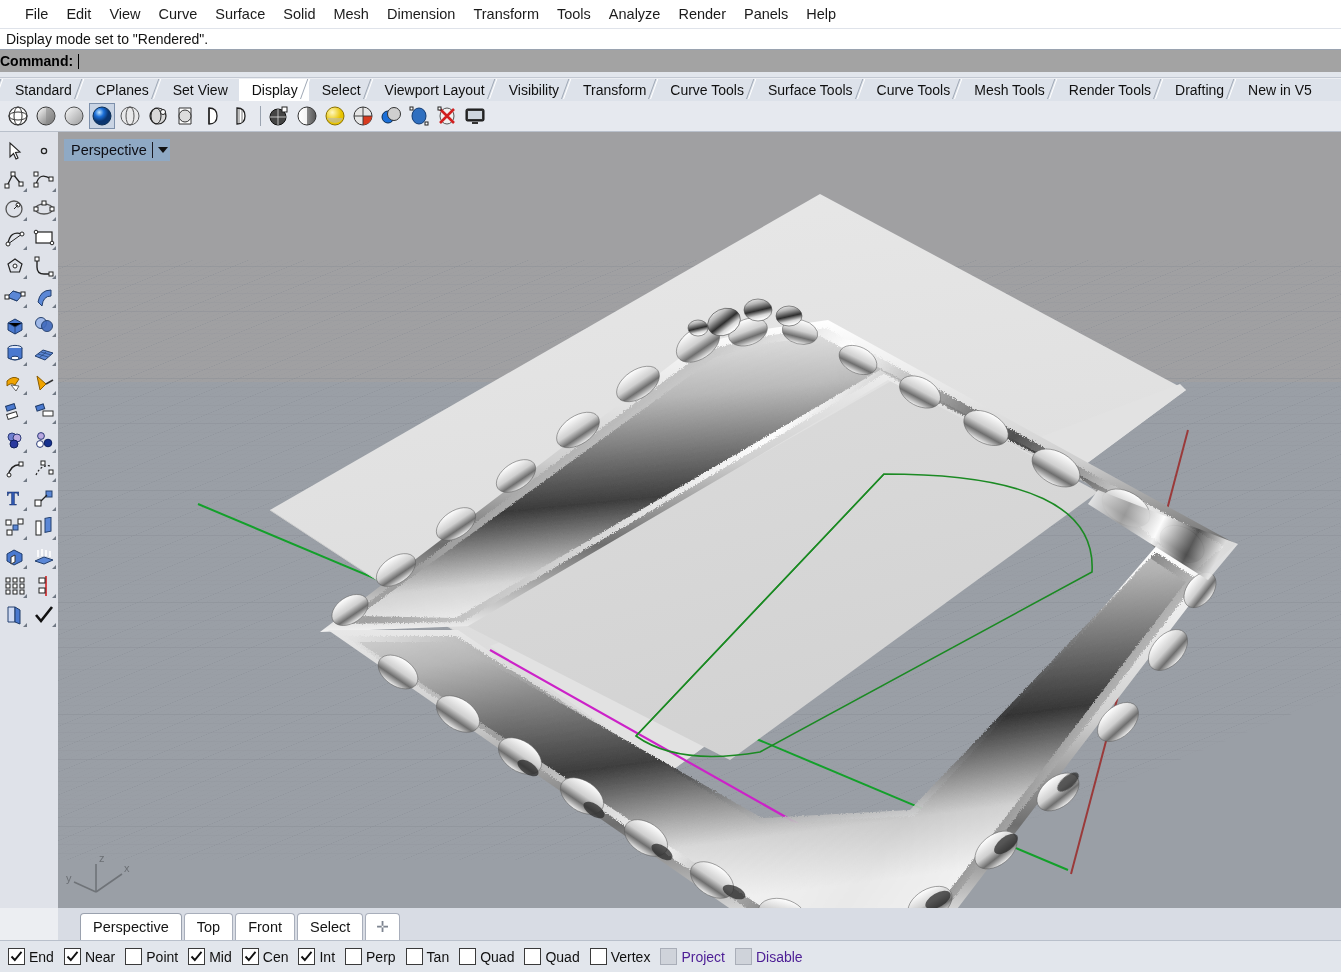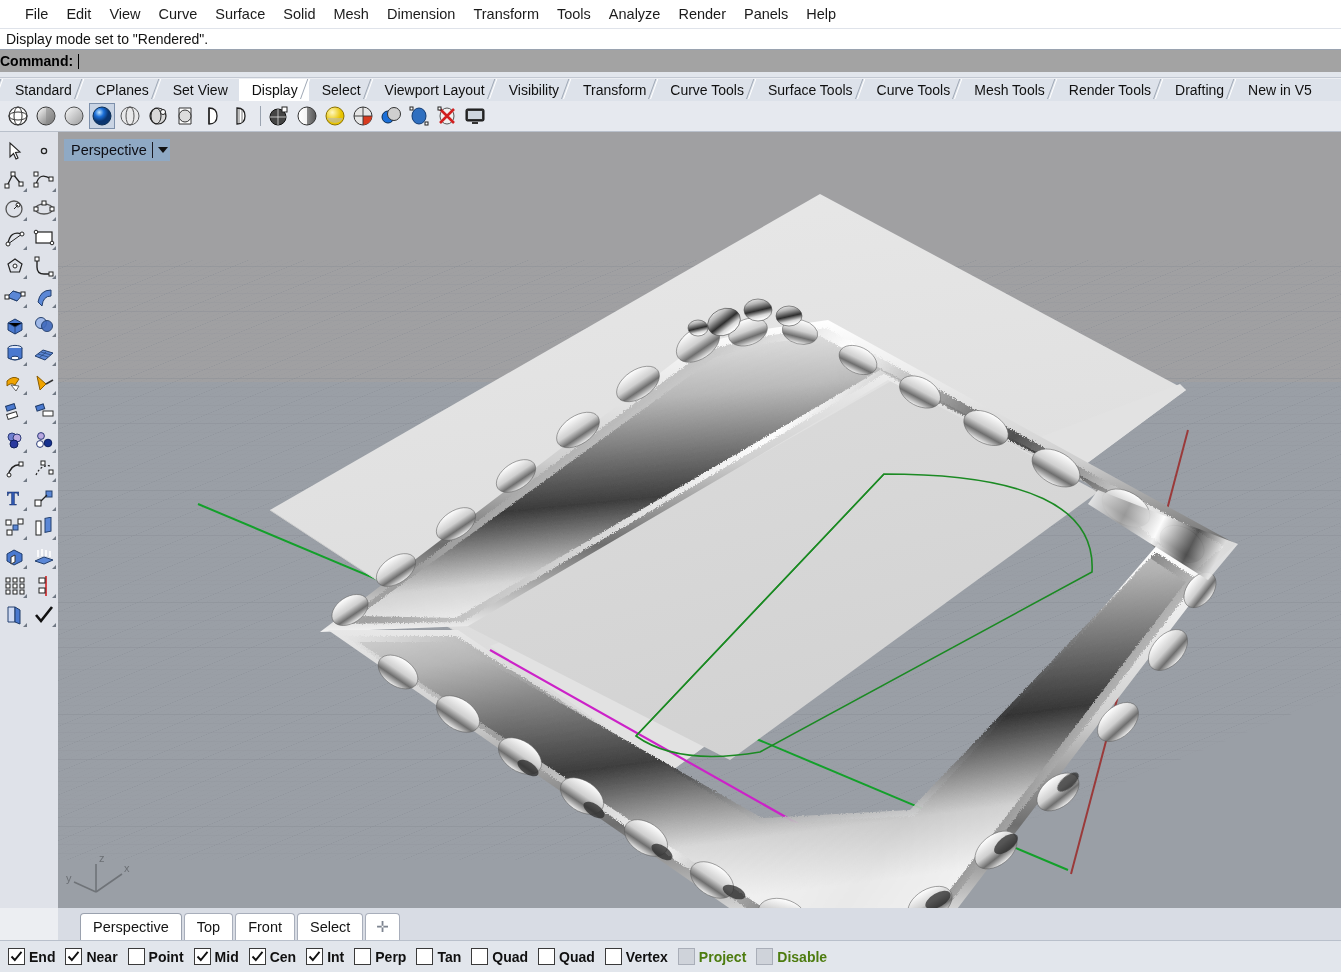--- a/index.html
+++ b/index.html
@@ -77,28 +77,28 @@
   .vptab{height:26px;line-height:26px;font-size:14.5px;color:#141414;padding:0 12px;
          background:#ffffff;border:1px solid #a8aebb;border-bottom:none;
          border-radius:4px 4px 0 0;margin-right:2px;white-space:nowrap;cursor:default;}
   .vptab.active{background:#ffffff;border-color:#9aa1ae;}
   .vptab.plus{padding:0 10px;color:#7d8490;font-size:15px;}
 
   
   .osnap{position:absolute;left:0;top:940px;width:1341px;height:32px;
          background:#e2e6ec;border-top:1px solid #b9c0cb;box-sizing:border-box;
          display:flex;align-items:center;padding-left:8px;}
-  .ositem{display:flex;align-items:center;margin-right:10px;cursor:default;font-weight:bold;}
+  .ositem{display:flex;align-items:center;margin-right:10px;cursor:default;}
   .osbox{width:17px;height:17px;background:#fff;border:1px solid #3a3a3a;
          margin-right:4px;display:flex;align-items:center;justify-content:center;
          box-sizing:border-box;}
   .osbox.off{background:#cfd3da;border-color:#a9aeb8;}
   .osbox svg{display:block;}
   .oslabel{font-size:14px;color:#101010;}
-  .oslabel.dim{color:#4d7c0f;}
+  .oslabel.dim{color:#4c1d95;}
 </style>
 </head>
 <body>
 
 <div class="app">
 
   <div class="menubar" id="menubar">
       <div class="menuitem">File</div>
       <div class="menuitem">Edit</div>
       <div class="menuitem">View</div>

